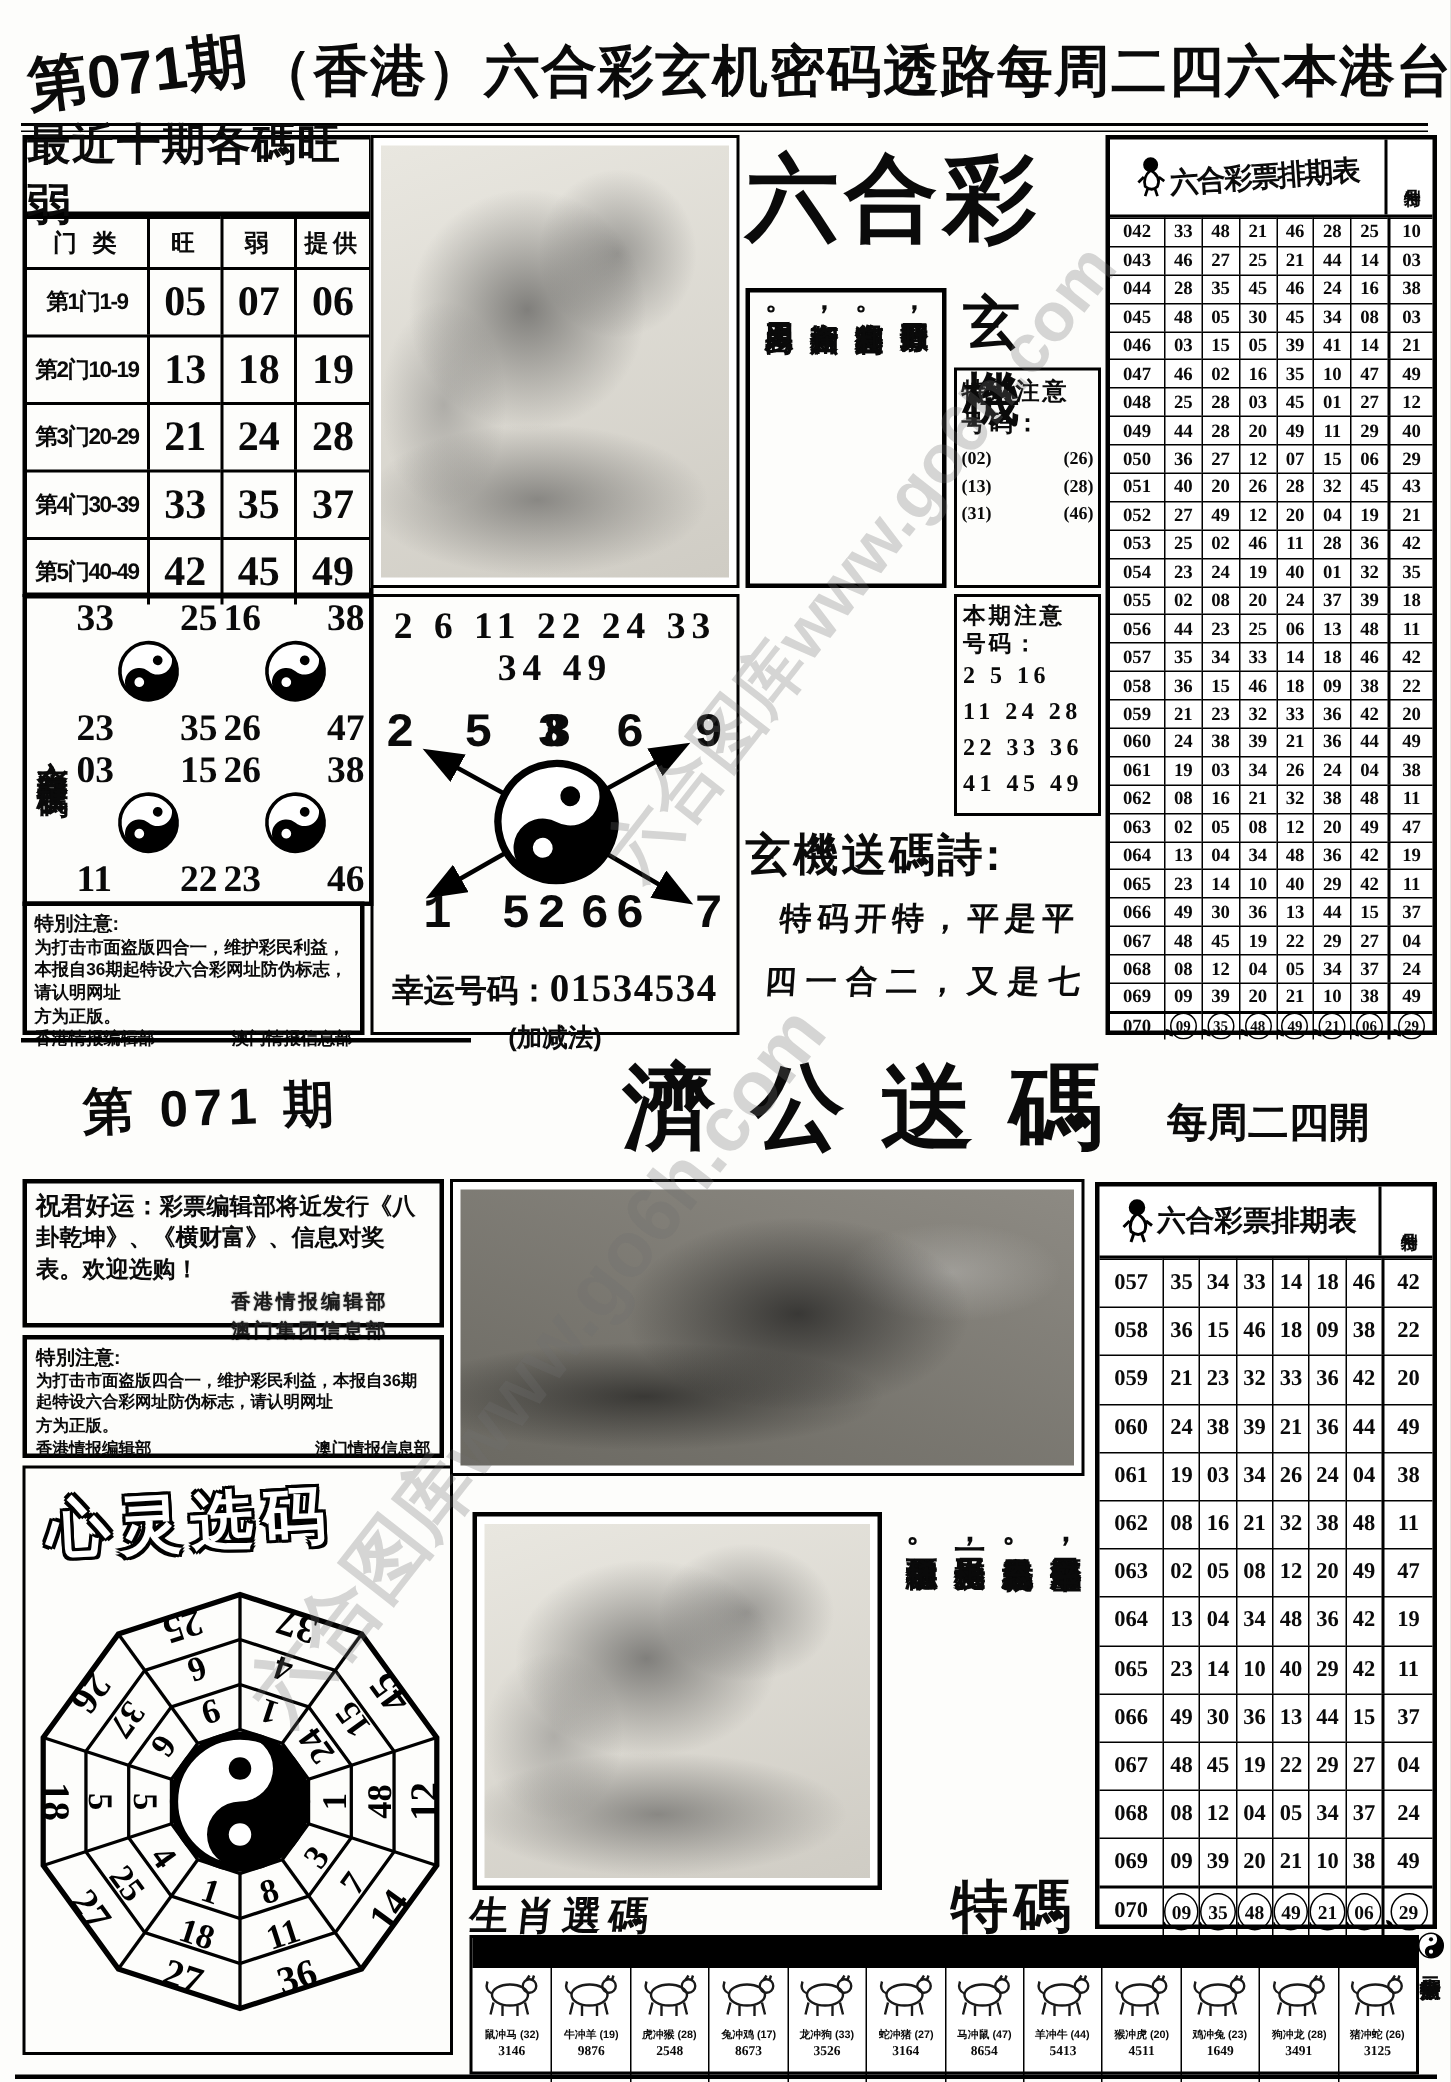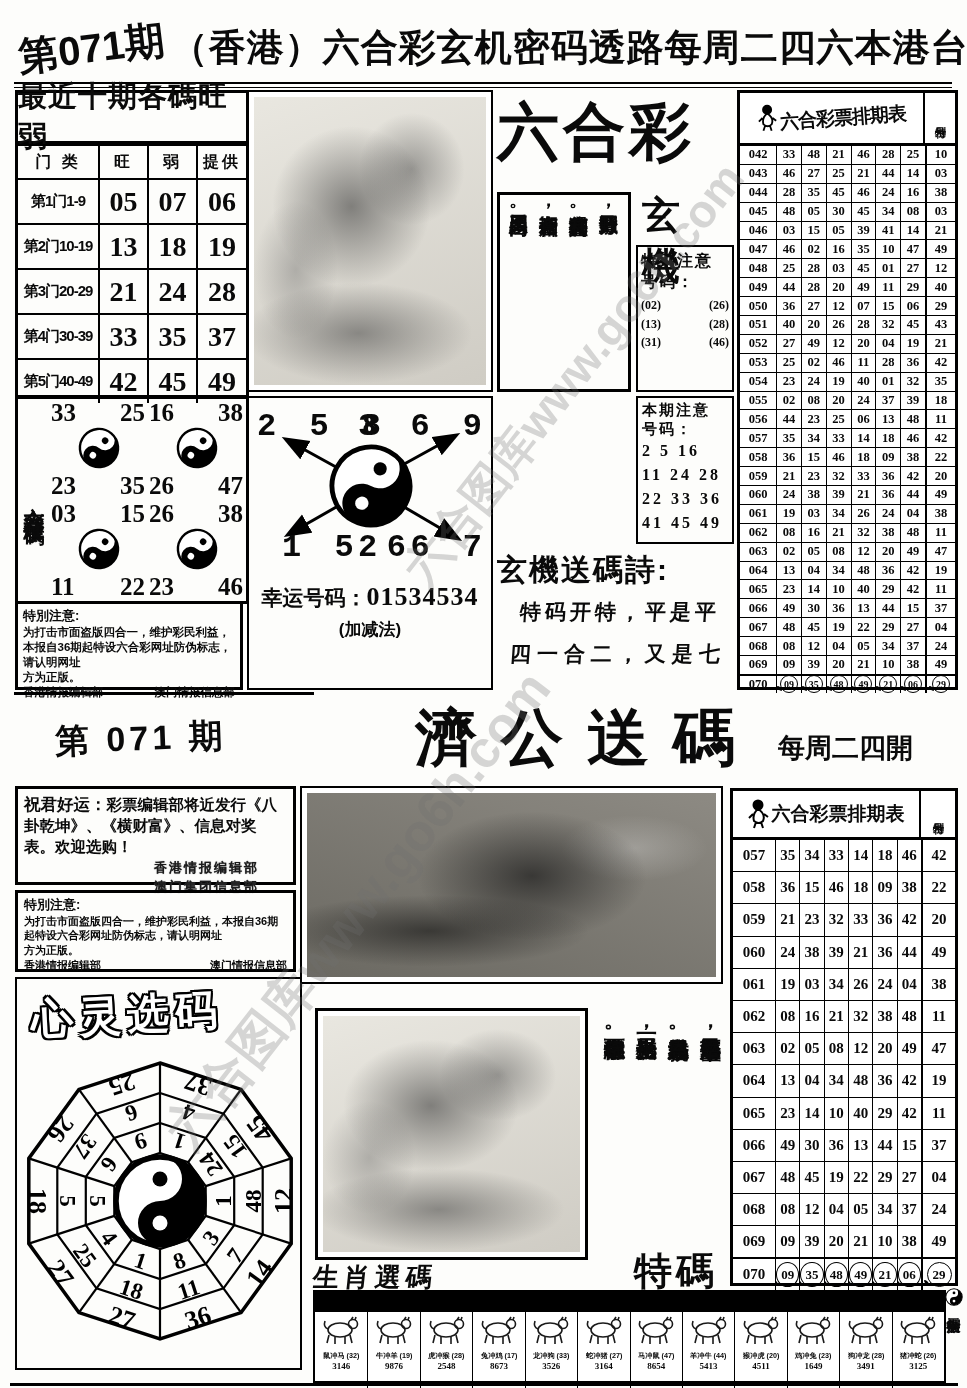--- a/index.html
+++ b/index.html
@@ -269,20 +269,21 @@
       <span>香港情报编辑部</span>
       <span>澳门情报信息部</span>
     </div>
   </div>
 
   <div class="abs illu1 art-frame">
     <div class="art light"></div>
   </div>
 
   <div class="abs center-panel">
+    <div class="num-row">2 6 11 22 24 33 34 49</div>
     <div class="corner-zone">
       <span class="corner cz-tl">2 5 8</span>
       <span class="corner cz-tr">3 6 9</span>
       <span class="corner cz-bl">1 5 6</span>
       <span class="corner cz-br">2 6 7</span>
       <svg width="242" height="170" viewBox="0 0 242 170">
         <defs>
           <marker id="ah" markerWidth="10" markerHeight="10" refX="7" refY="3.5" orient="auto">
             <polygon points="0,0 9,3.5 0,7" fill="#000"></polygon>
           </marker>

